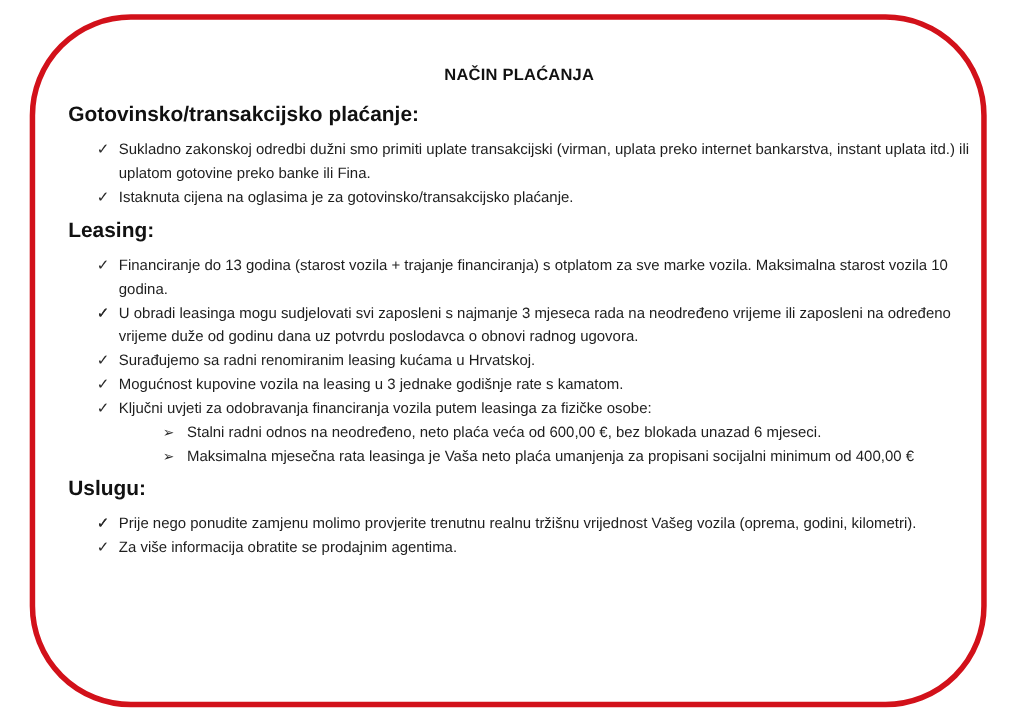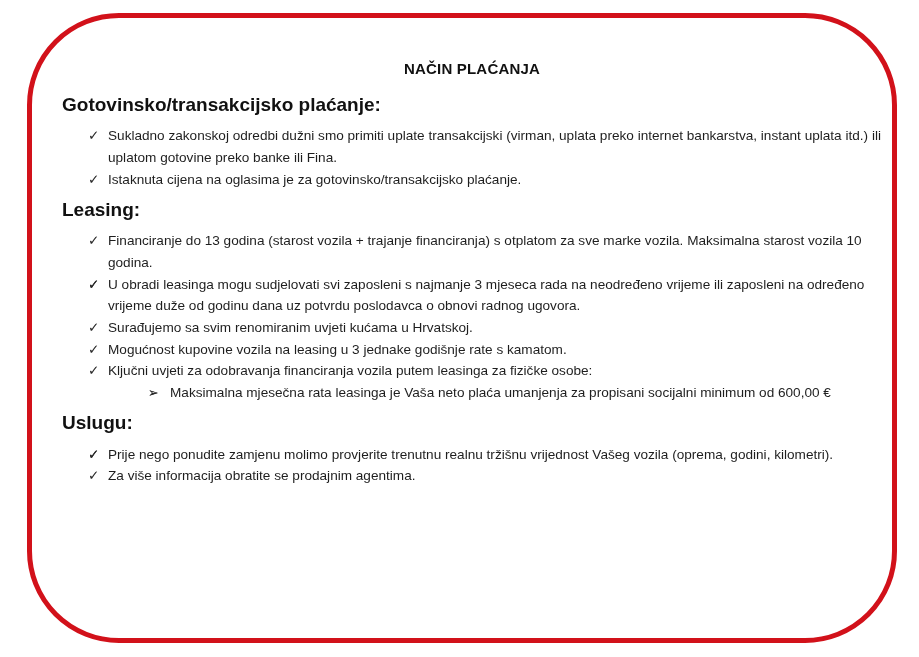--- a/index.html
+++ b/index.html
@@ -115,36 +115,37 @@
       </li>
       <li>
         <span class="mark">✓</span>
       </li>
       <li>
         <span class="mark">✓</span>
         <span>U obradi leasinga mogu sudjelovati svi zaposleni s najmanje 3 mjeseca rada na neodređeno vrijeme ili zaposleni na određeno vrijeme duže od godinu dana uz potvrdu poslodavca o obnovi radnog ugovora.</span>
       </li>
       <li>
         <span class="mark">✓</span>
-        <span>Surađujemo sa svim renomiranim uvjeti kućama u Hrvatskoj.</span>
+        <span>Surađujemo sa radni renomiranim leasing kućama u Hrvatskoj.</span>
       </li>
       <li>
         <span class="mark">✓</span>
         <span>Mogućnost kupovine vozila na leasing u 3 jednake godišnje rate s kamatom.</span>
       </li>
       <li>
         <span class="mark">✓</span>
         <span>Ključni uvjeti za odobravanja financiranja vozila putem leasinga za fizičke osobe:</span>
         <ul class="sublist">
           <li>
             <span class="mark">➢</span>
+            <span>Stalni radni odnos na neodređeno, neto plaća veća od 600,00 €, bez blokada unazad 6 mjeseci.</span>
           </li>
           <li>
             <span class="mark">➢</span>
-            <span>Maksimalna mjesečna rata leasinga je Vaša neto plaća umanjenja za propisani socijalni minimum od 600,00 €</span>
+            <span>Maksimalna mjesečna rata leasinga je Vaša neto plaća umanjenja za propisani socijalni minimum od 400,00 €</span>
           </li>
         </ul>
       </li>
     </ul>
   </section>
 
   <section>
     <div class="heading">Uslugu:</div>
     <ul class="blist">
       <li>

